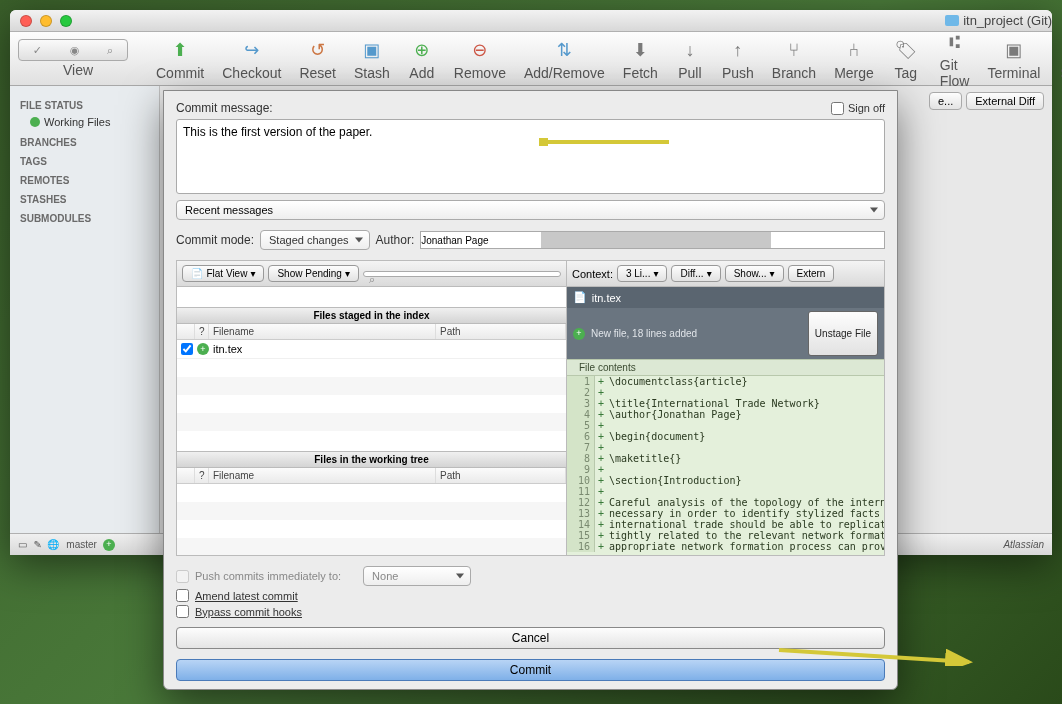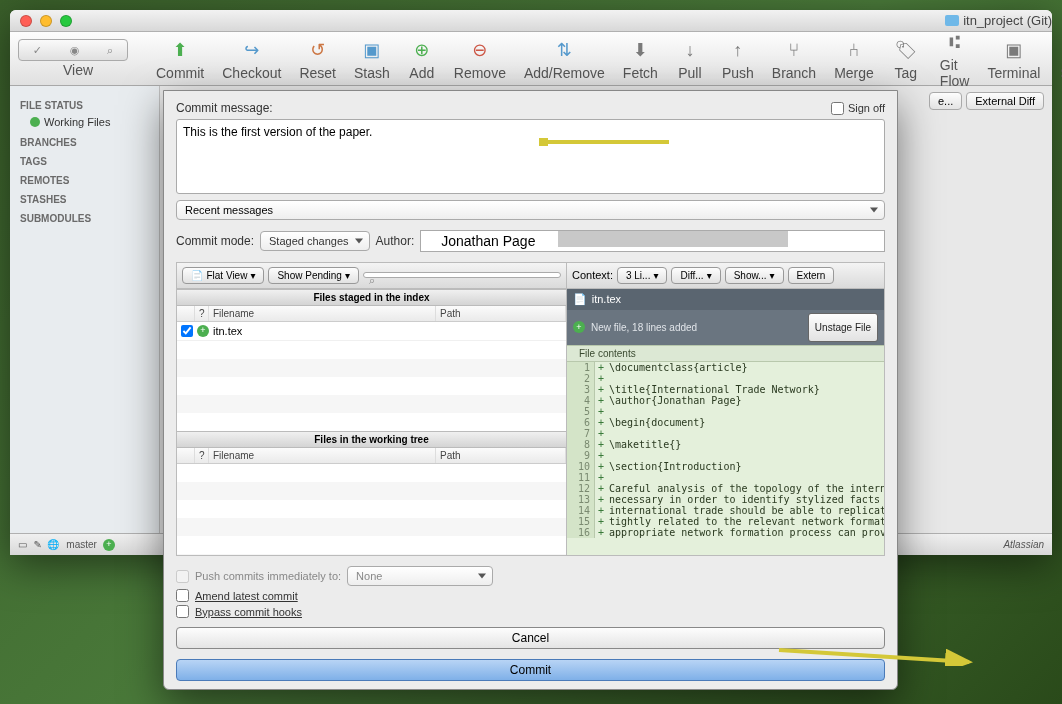--- a/index.html
+++ b/index.html
@@ -39,43 +39,43 @@
 .dlg-row { display:flex; align-items:center; gap:6px; margin-bottom:4px; font-size:12px; color:#333;}
 .commit-msg-label{font-size:12px;}
 .signoff{margin-left:auto;font-size:11px;display:flex;align-items:center;gap:4px;}
 .commit-msg { width:100%; height:78px; border:1px solid #aaa; border-radius:3px; background:#fff; padding:5px 6px; font-size:12px; resize:none; font-family:inherit;}
 .arrow-annot1{position:absolute; left:375px; top:47px; width:130px; height:8px; pointer-events:none;}
 .arrow-annot2{position:absolute; left:610px; top:555px; width:200px; height:20px; pointer-events:none;}
 .recent-msgs { margin-top:6px; }
 .select-like { background: linear-gradient(#fff,#eee); border:1px solid #aaa; border-radius:4px; padding:3px 20px 3px 8px; font-size:11px; position:relative; display:inline-flex; align-items:flex-end;}
 .select-like::after{content:"";position:absolute;right:6px;top:50%;transform:translateY(-50%);width:0;height:0;border-left:4px solid transparent;border-right:4px solid transparent;border-top:5px solid #555;}
 .select-like.full{width:100%;}
-.author-input{flex:1;background:#fff;border:1px solid #aaa;padding:2px 20px;font-size:14px;}
+.author-input{flex:1;background:#fff;border:1px solid #aaa;padding:2px 0;font-size:10px;}
 .author-grey{background:#c8c8c8;width:230px;height:16px;display:inline-block;}
 
 .panes { display:flex; gap:0; margin-top:6px; height: 310px; border:1px solid #bbb; }
 .left-pane{width:390px; display:flex; flex-direction:column; border-right:1px solid #bbb; background:#fff;}
 .right-pane{flex:1; display:flex; flex-direction:column; background:#ffffff; overflow:hidden;}
 
 .pane-toolbar{background:linear-gradient(#f4f4f4,#dadada);border-bottom:1px solid #bbb;padding:4px 5px;display:flex;gap:4px;align-items:center;}
 .mini-btn{background:linear-gradient(#fdfdfd,#e2e2e2);border:1px solid #999;border-radius:4px;padding:2px 8px;font-size:10px;display:inline-flex;align-items:center;gap:3px;}
 .search-field{flex:1;background:#fff;border:1px solid #aaa;border-radius:10px;padding:2px 18px 2px 18px;font-size:10px;min-width:40px;position:relative;}
 .search-field::before{content:"⌕";position:absolute;left:5px;top:1px;color:#888;font-size:11px;}
 
-.section-header{background:linear-gradient(#f0f0f0,#d4d4d4);border-top:1px solid #bbb;border-bottom:1px solid #bbb;text-align:center;font-size:10px;font-weight:bold;padding:2px;}
+.section-header{background:linear-gradient(#f0f0f0,#d4d4d4);border-top:1px solid #bbb;border-bottom:1px solid #bbb;text-align:center;font-size:10px;font-weight:bold;padding:2px;margin-top:20px;}
 .col-header{display:flex;background:linear-gradient(#fbfbfb,#eaeaea);border-bottom:1px solid #ccc;font-size:10px;color:#444;}
 .col-header span{padding:2px 4px;border-right:1px solid #ddd;}
 .file-row{display:flex;align-items:center;padding:3px 4px;font-size:11px;gap:4px;border-bottom:1px solid #f0f0f0;}
 .file-row .chk{width:12px;height:12px;}
 .plus-badge{width:12px;height:12px;border-radius:50%;background:#4caf50;color:#fff;font-size:9px;display:flex;align-items:center;justify-content:center;line-height:1;}
 .empty-rows{flex:1;background:repeating-linear-gradient(#fff,#fff 18px,#f6f6f6 18px,#f6f6f6 36px);}
 
 .diff-header{background:#5a6570;color:#fff;padding:4px 6px;font-size:11px;display:flex;align-items:center;gap:5px;}
 .diff-sub{background:#6a7580;color:#e0e4e8;padding:3px 6px;font-size:10px;display:flex;align-items:center;gap:6px;}
-.unstage-btn{margin-left:auto;background:linear-gradient(#fdfdfd,#e2e2e2);border:1px solid #666;border-radius:3px;padding:8px 6px;font-size:10px;color:#222;}
+.unstage-btn{margin-left:auto;background:linear-gradient(#fdfdfd,#e2e2e2);border:1px solid #666;border-radius:3px;padding:16px 6px;font-size:10px;color:#222;}
 .file-contents-hdr{background:#dce8d4;border-top:1px solid #b8c8ac;border-bottom:1px solid #b8c8ac;padding:2px 12px;font-size:10px;color:#3a4a30;}
 .diff-body{flex:1;overflow:hidden;font-family:Monaco,Menlo,monospace;font-size:10px;background:#e4f0db;}
 .diff-line{display:flex;white-space:pre;}
 .diff-ln{width:28px;text-align:right;padding-right:4px;color:#7a8a70;background:#d4e4c8;border-right:1px solid #b8c8ac;flex-shrink:0;}
 .diff-plus{width:12px;color:#3a7a3a;text-align:center;flex-shrink:0;}
 .diff-txt{color:#2a3a20;padding-left:2px;}
 
 .select-all-row{border:1px solid #bbb;border-top:none;background:#fff;padding:4px 6px;font-size:11px;display:flex;align-items:center;gap:5px;}
 
 .bottom-opts{margin-top:10px;font-size:11px;color:#888;}
@@ -317,21 +317,21 @@
           <div class="diff-line"><span class="diff-ln">15</span><span class="diff-plus">+</span><span class="diff-txt">tightly related to the relevant network formatio</span></div>
           <div class="diff-line"><span class="diff-ln">16</span><span class="diff-plus">+</span><span class="diff-txt">appropriate network formation process can provid</span></div>
         </div>
     </div>
   </div>
 
   <div class="bottom-opts">
     <div class="row">
       <input type="checkbox" disabled="" style="">
       <span>Push commits immediately to:</span>
-      <div class="select-like" style="width:146px;">
+      <div class="select-like" style="width:108px;margin-left:16px;">
           <span>None</span>
         </div>
     </div>
     <div class="row dark">
       <input type="checkbox" style="">
       <span>Amend latest commit</span>
     </div>
     <div class="row dark">
       <input type="checkbox" style="">
       <span>Bypass commit hooks</span>

